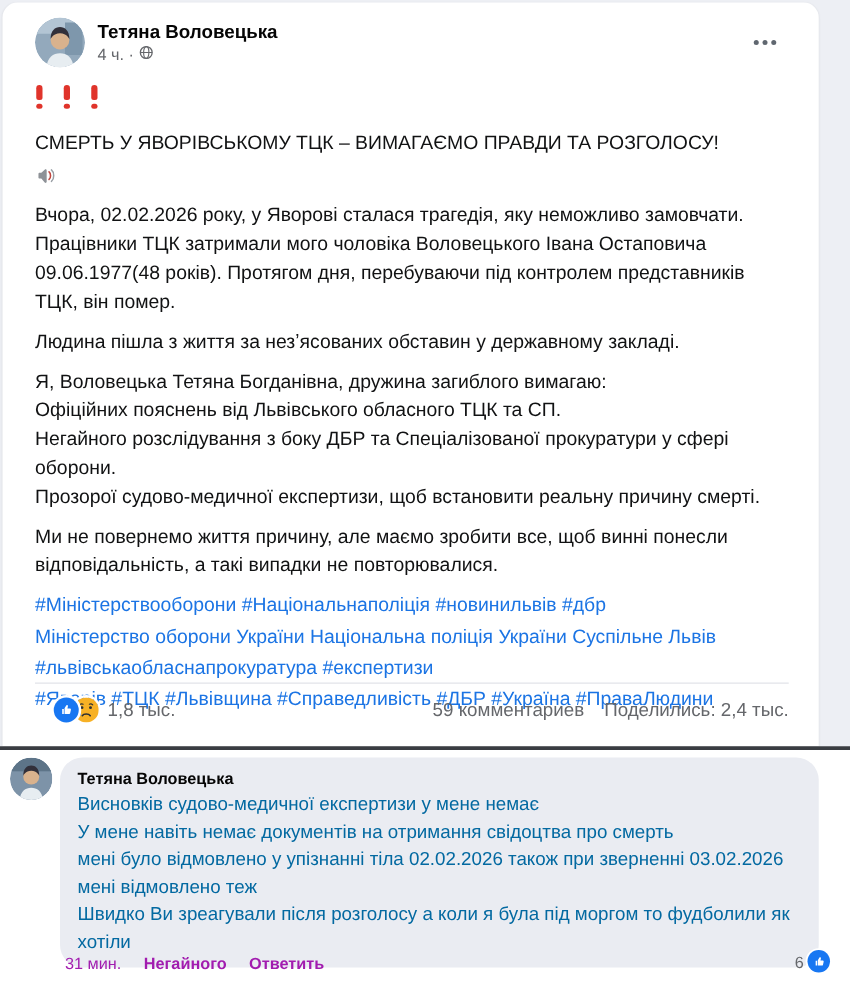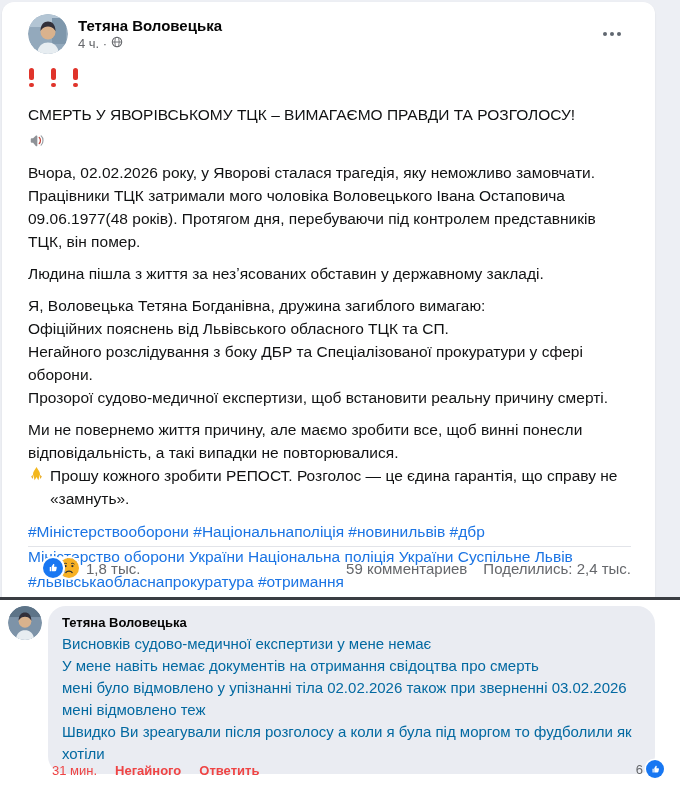--- a/index.html
+++ b/index.html
@@ -59,21 +59,21 @@
   .comment-row{position:absolute;left:8px;top:6px;display:flex;align-items:flex-start;}
   .comment-avatar{width:34px;height:34px;border-radius:50%;overflow:hidden;flex:0 0 34px;cursor:pointer;}
   .comment-bubble{
     margin-left:6px;width:607px;box-sizing:border-box;background:#eaecf2;border-radius:18px;
     padding:8px 14px 9px 14px;
   }
   .comment-author{font-size:13px;font-weight:bold;line-height:17px;color:#050505;cursor:pointer;}
   .comment-text{font-size:15px;line-height:22px;color:#0369a1;margin-top:2px;}
   .comment-footer{
     position:absolute;left:52px;top:163px;display:flex;gap:18px;
-    font-size:13px;color:#ef4444;align-items:center;
+    font-size:13px;color:#a21caf;align-items:center;
   }
   .comment-footer .bold{font-weight:bold;cursor:pointer;}
   .comment-footer .time{cursor:pointer;}
   .comment-likes{position:absolute;right:16px;top:160px;display:flex;align-items:center;gap:3px;font-size:13px;color:#65676b;cursor:pointer;}
   .like-badge{width:18px;height:18px;border-radius:50%;background:#1877f2;display:inline-flex;align-items:center;justify-content:center;box-shadow:0 0 0 1.5px #fff;}
 </style>
 </head>
 <body>
 
 <div class="top-zone">
@@ -141,34 +141,24 @@
             <path d="M16.6 6.2c3.1 2.5 3.1 9.1 0 11.6" stroke="#9aa0a6" stroke-width="1.5" fill="none" stroke-linecap="round"></path>
           </svg>
         </div>
         <p>Вчора, 02.02.2026 року, у Яворові сталася трагедія, яку неможливо замовчати. Працівники ТЦК затримали мого чоловіка Воловецького Івана Остаповича 09.06.1977(48 років). Протягом дня, перебуваючи під контролем представників ТЦК, він помер.</p>
         <p>Людина пішла з життя за незʼясованих обставин у державному закладі.</p>
         <p class="pre">Я, Воловецька Тетяна Богданівна, дружина загиблого вимагаю:
 Офіційних пояснень від Львівського обласного ТЦК та СП.
 Негайного розслідування з боку ДБР та Спеціалізованої прокуратури у сфері оборони.
 Прозорої судово-медичної експертизи, щоб встановити реальну причину смерті.</p>
         <p style="margin-bottom:0;">Ми не повернемо життя причину, але маємо зробити все, щоб винні понесли відповідальність, а такі випадки не повторювалися.</p>
-        <p style="margin-top:0;display:flex;gap:5px;align-items:flex-start;">
-          <span style="flex:0 0 auto;margin-top:2px;">
-            <svg viewBox="0 0 24 24" width="17" height="17">
-              <path d="M12 1.5c-1.6 3.4-5 6-5 10.2L9.4 20l2.6-4.4L14.6 20l2.4-8.3C17 7.5 13.6 4.9 12 1.5z" fill="#f3b71d"></path>
-              <path d="M6.6 12.5 4.5 15l2.6 3.4z" fill="#e8a512"></path>
-              <path d="M17.4 12.5 19.5 15l-2.6 3.4z" fill="#e8a512"></path>
-            </svg>
-          </span>
-          <span>Прошу кожного зробити РЕПОСТ. Розголос — це єдина гарантія, що справу не «замнуть».</span>
-        </p>
         <div class="links-block">
           <div>#Міністерствооборони #Національнаполіція #новинильвів #дбр</div>
           <div>Міністерство оборони України Національна поліція України Суспільне Львів</div>
-          <div>#львівськаобласнапрокуратура #отримання</div>
+          <div>#львівськаобласнапрокуратура #експертизи</div>
           <div>#Яворів #ТЦК #Львівщина #Справедливість #ДБР #Україна #ПраваЛюдини</div>
         </div>
       </div>
 
       <div class="counts-row">
         <div class="counts-left">
           <span class="rx rx-like">
             <svg viewBox="0 0 24 24" width="12" height="12">
               <path d="M5.5 10.2h2.6v8.3H5.5zM9.3 18.5h6.9c1 0 1.9-.7 2.1-1.7l1.2-5.1c.3-1.2-.6-2.3-1.8-2.3h-3.8l.8-3.4c.2-1-.5-2-1.5-2-.5 0-1 .3-1.3.8l-2.6 4.4z" fill="#ffffff"></path>
             </svg>

